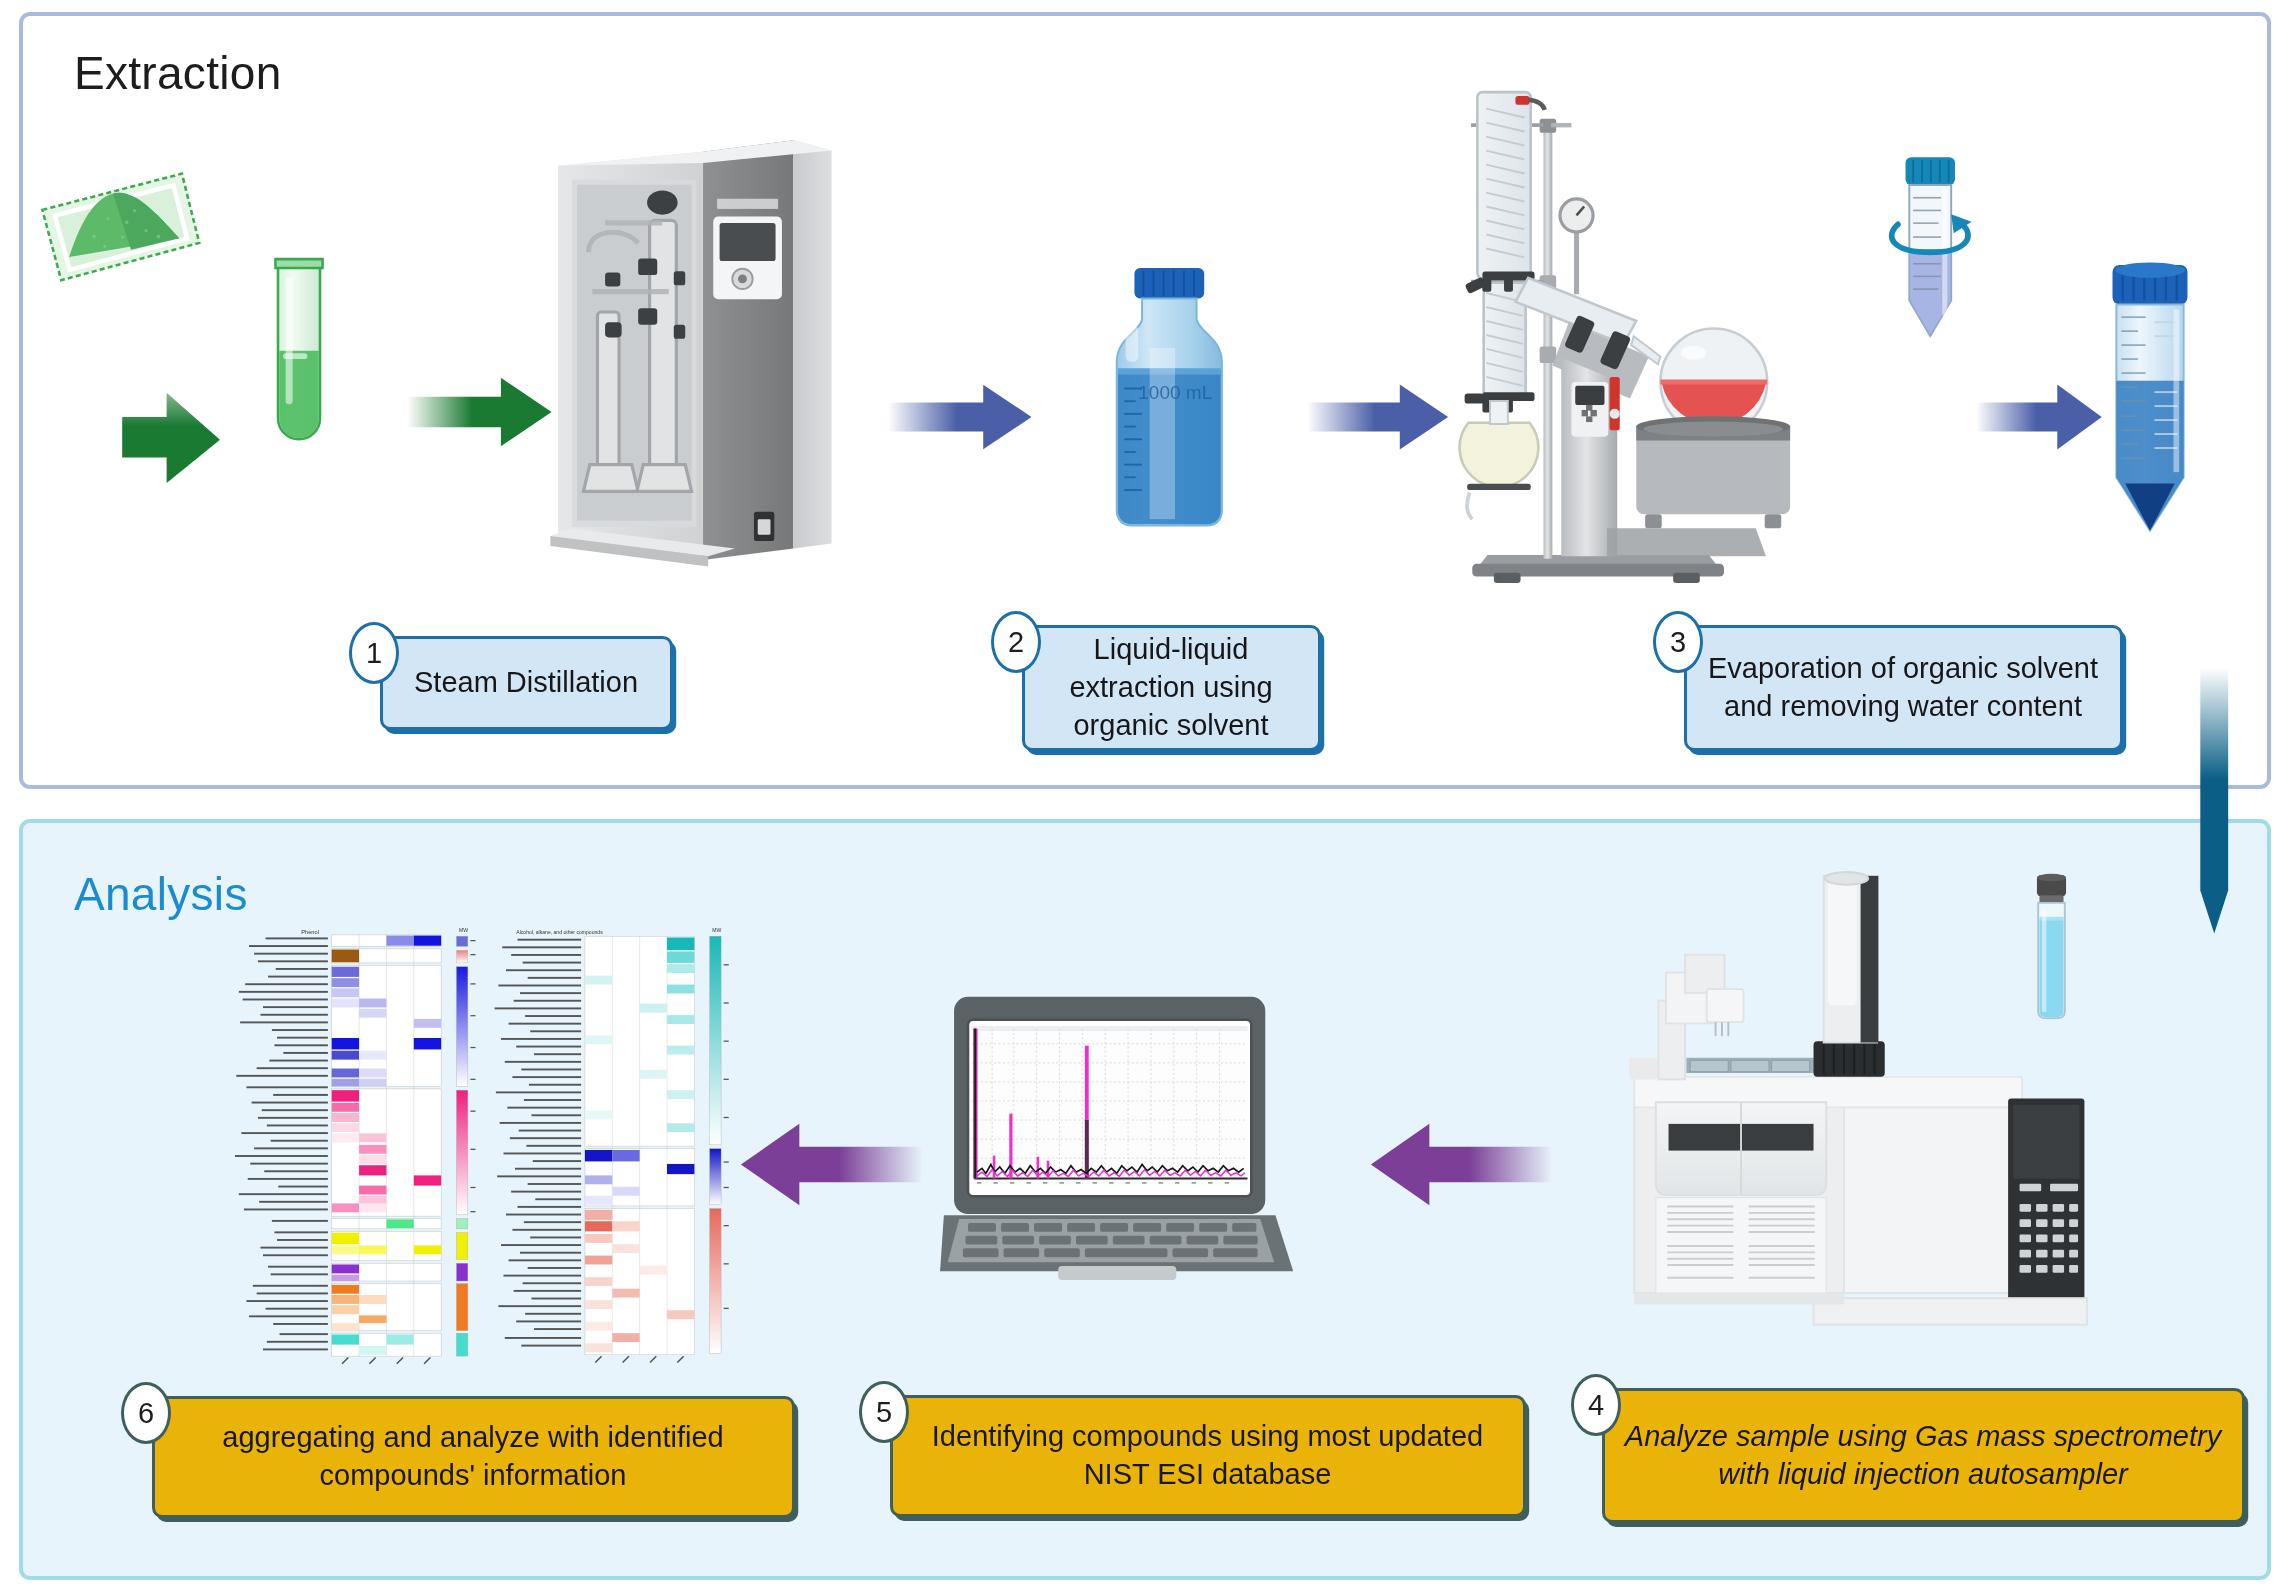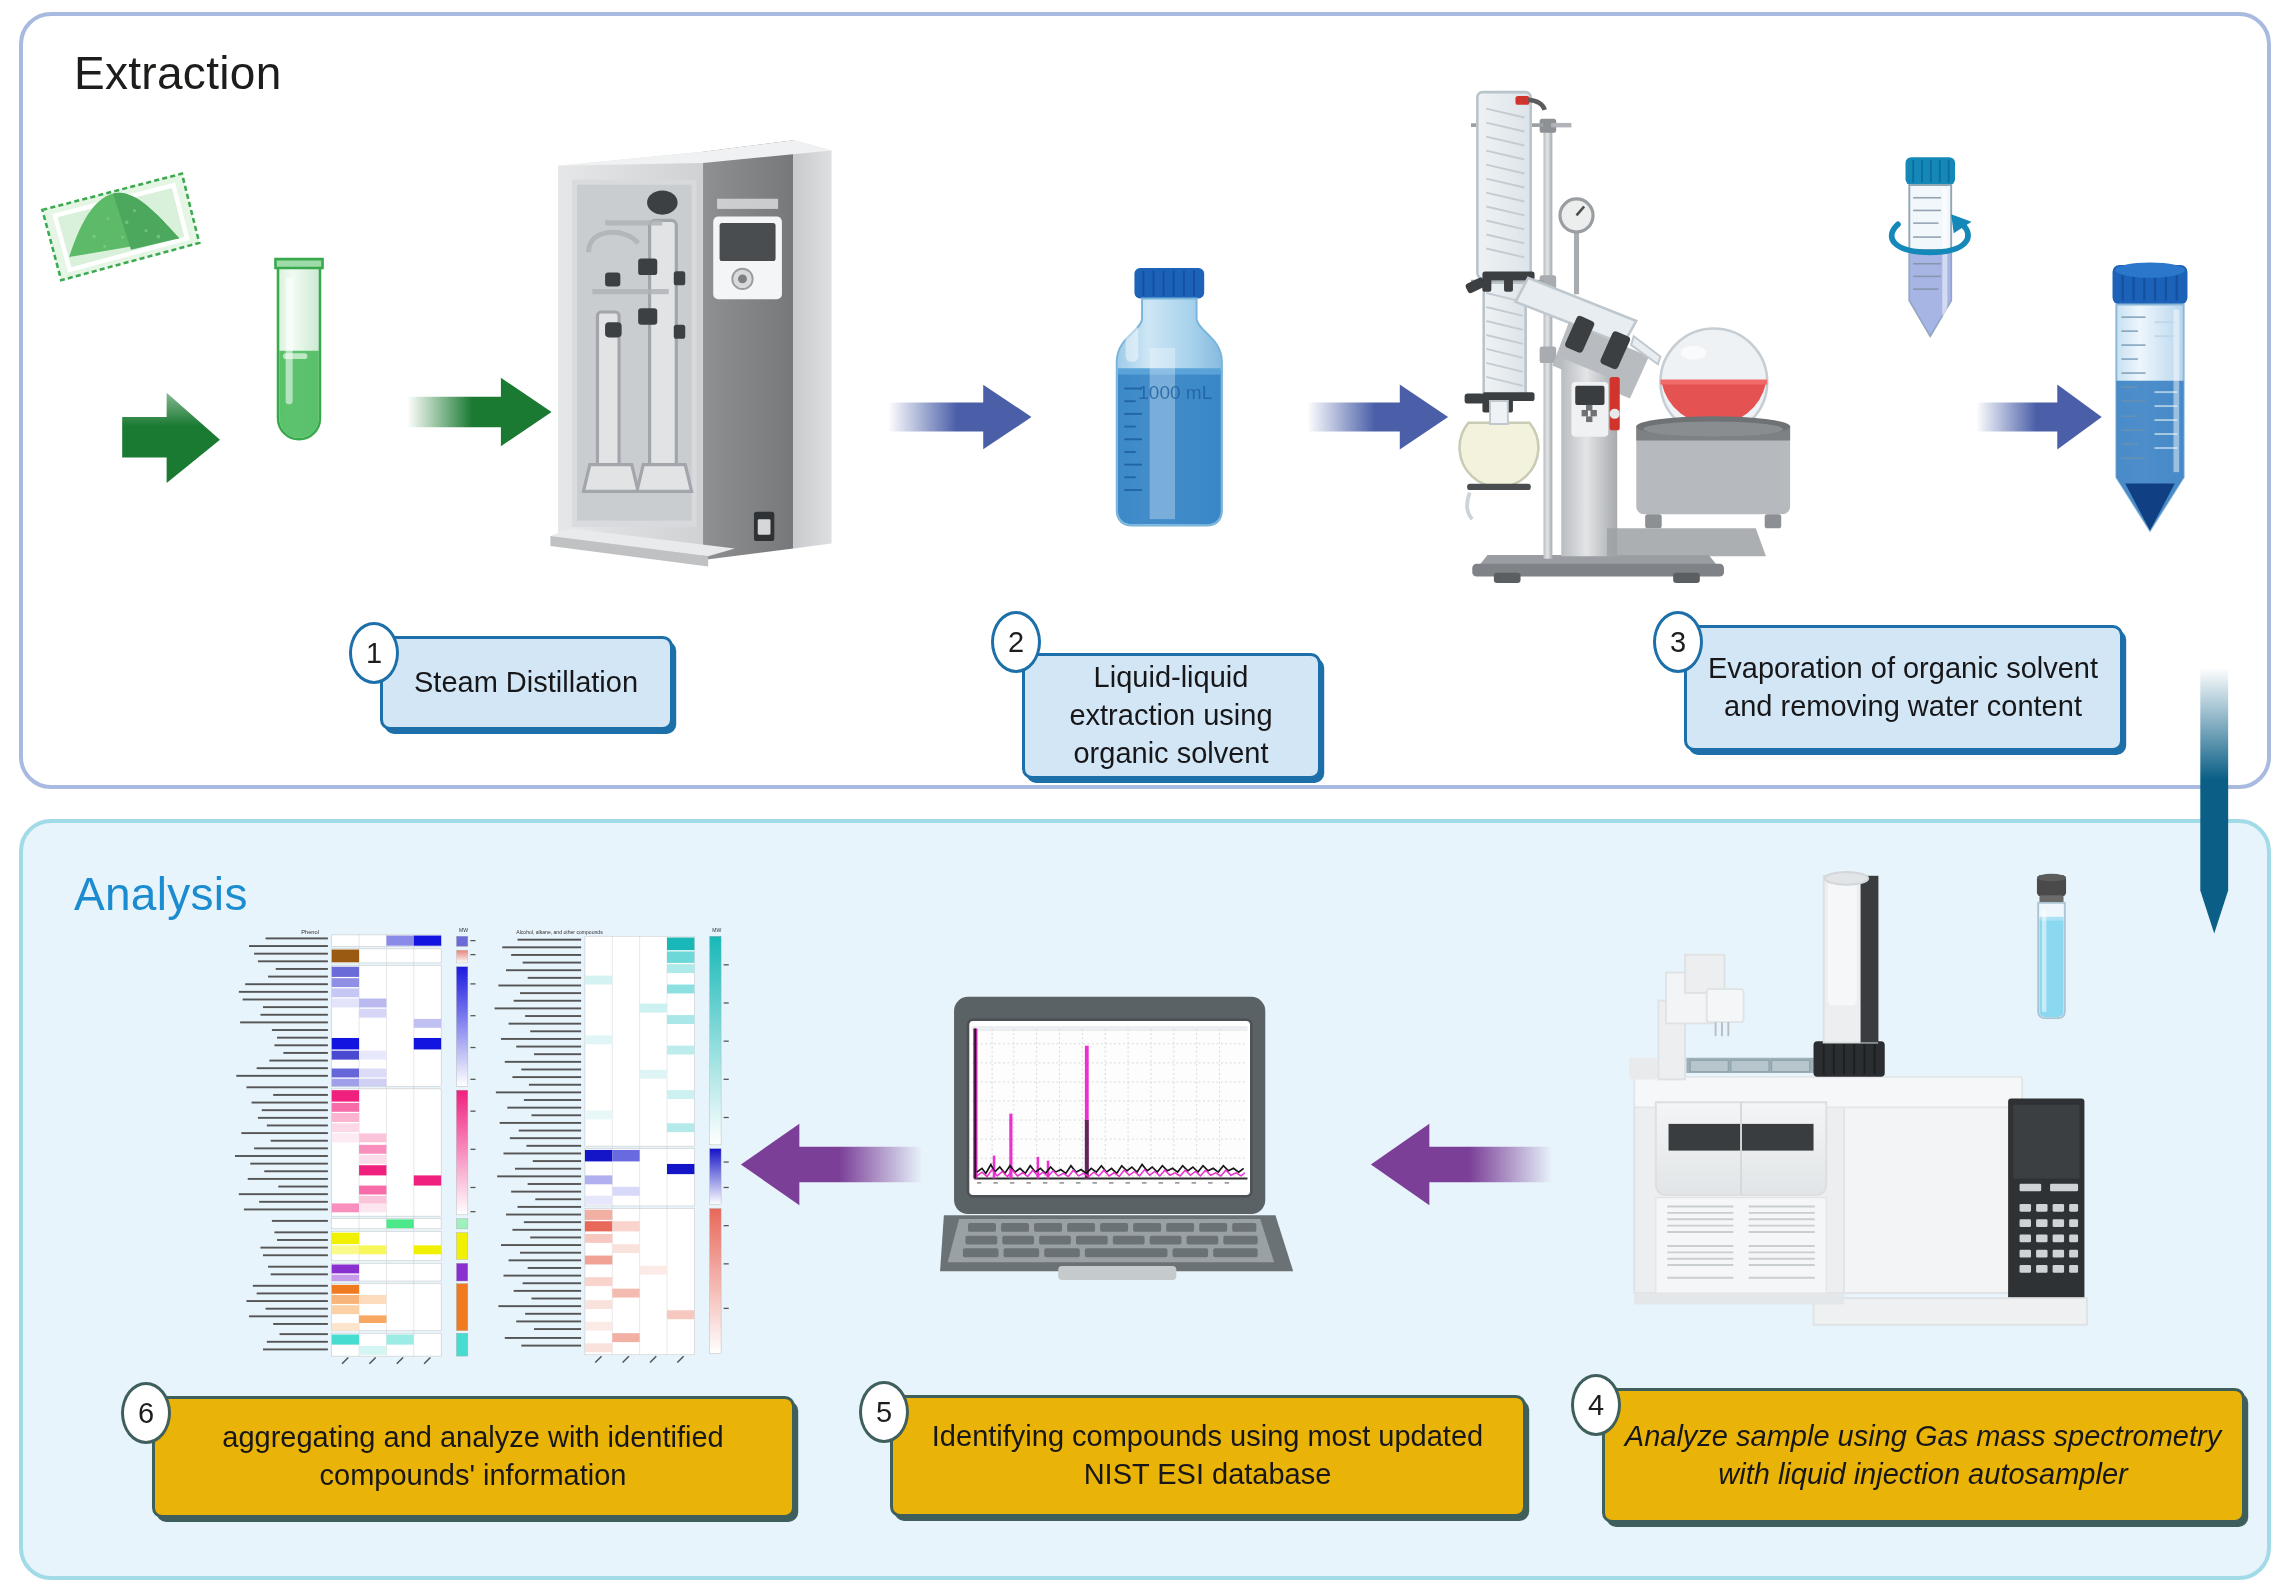--- a/index.html
+++ b/index.html
@@ -6,21 +6,21 @@
   * { box-sizing: border-box; margin: 0; padding: 0; }
   html, body {
     width: 2295px; height: 1594px;
     background: #ffffff;
     font-family: "Liberation Sans", sans-serif;
     overflow: hidden;
   }
   #canvas { position: relative; width: 2295px; height: 1594px; background:#fff; }
 
   
-  .panel { position: absolute; border-radius: 32px; text-decoration: underline; }
+  .panel { position: absolute; border-radius: 11px; text-decoration: underline; }
   #extraction-panel {
     left: 19px; top: 11.5px; width: 2252px; height: 777px;
     background: #ffffff;
     border: 4.5px solid #a8badf;
   }
   #analysis-panel {
     left: 19px; top: 819px; width: 2252px; height: 761px;
     background: #e8f4fb;
     border: 4.5px solid #a2dbe8;
   }
@@ -59,21 +59,21 @@
   .step.sage .step-num { border: 3.2px solid #3f5f5c; }
   .step.sage .step-box {
     background: #eab308;
     border: 3.2px solid #3f5f5c;
     box-shadow: 3.8px 4.5px 0 -0.6px #3f5f5c;
   }
 
   #step1 { left: 349px; top: 622px; }
   #step1 .step-box { width: 293px; height: 94px; text-align: center; }
   #step2 { left: 991px; top: 611px; }
-  #step2 .step-box { width: 299px; height: 126px; margin-top: 28px; }
+  #step2 .step-box { width: 299px; height: 126px; }
   #step3 { left: 1653px; top: 611px; }
   #step3 .step-box { width: 439px; height: 126px; }
   #step4 { left: 1571px; top: 1374px; }
   #step4 .step-box { width: 643px; height: 135px; font-style: italic; }
   #step5 { left: 859px; top: 1381px; }
   #step5 .step-box { width: 636px; height: 122px; }
   #step6 { left: 121px; top: 1382px; }
   #step6 .step-box { width: 643px; height: 122px; }
 
   

